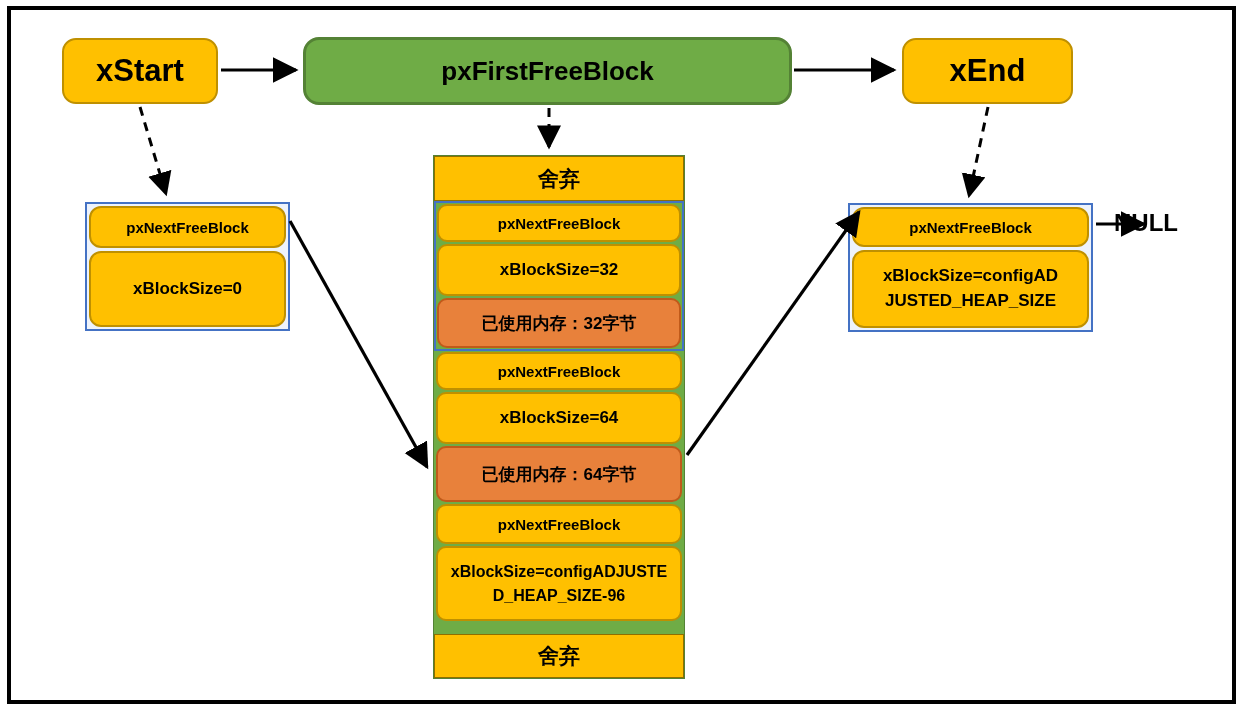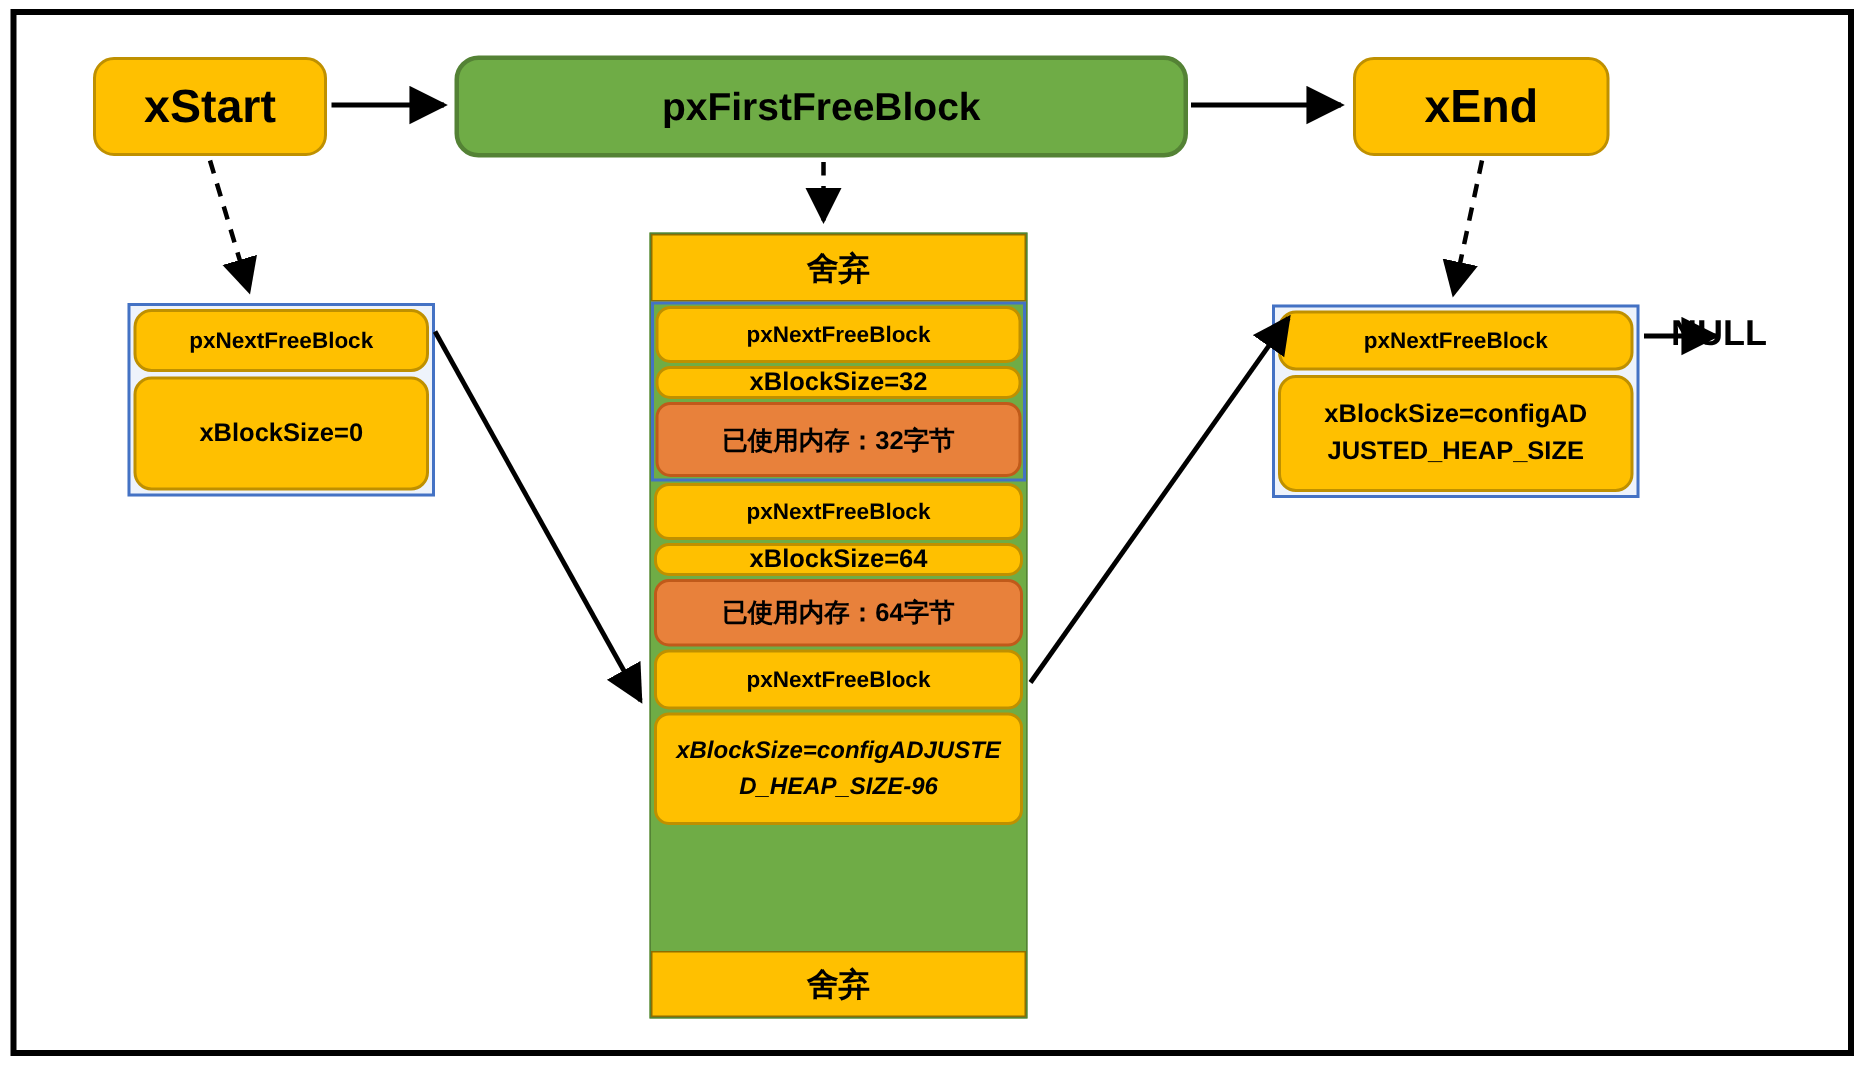--- a/index.html
+++ b/index.html
@@ -70,22 +70,22 @@
   }
   .hblock{
     margin:1px 2px;border-radius:10px;
     display:flex;align-items:center;justify-content:center;
     font-weight:bold;color:var(--text);text-align:center;
   }
   .free-group .hblock{margin:0;}
   .hb-gold{background:var(--gold);border:2px solid var(--gold-border);}
   .hb-used{background:var(--used);border:2px solid var(--used-border);}
   .fs15{font-size:15px;} .fs16{font-size:16px;} .fs17{font-size:17px;}
-  .h38{height:38px;} .h36{height:22px;text-align:right;} .h50{height:50px;} .h45{height:45px;text-align:right;}
-  .h40{height:40px;} .h75{height:75px;line-height:1.5;padding:0 8px;word-break:break-all;font-style:italic;}
+  .h38{height:38px;} .h36{height:52px;text-align:right;} .h50{height:50px;} .h45{height:56px;text-align:right;}
+  .h40{height:40px;} .h75{height:75px;line-height:1.5;padding:0 8px;word-break:break-all;}
   .spacer{flex:1;}
 
   .null-label{
     position:absolute;left:1114px;top:209px;font-size:24px;font-weight:bold;color:var(--text);
   }
   svg.arrows{position:absolute;left:0;top:0;width:1243px;height:711px;pointer-events:none;}
 </style>
 </head>
 <body>
 

